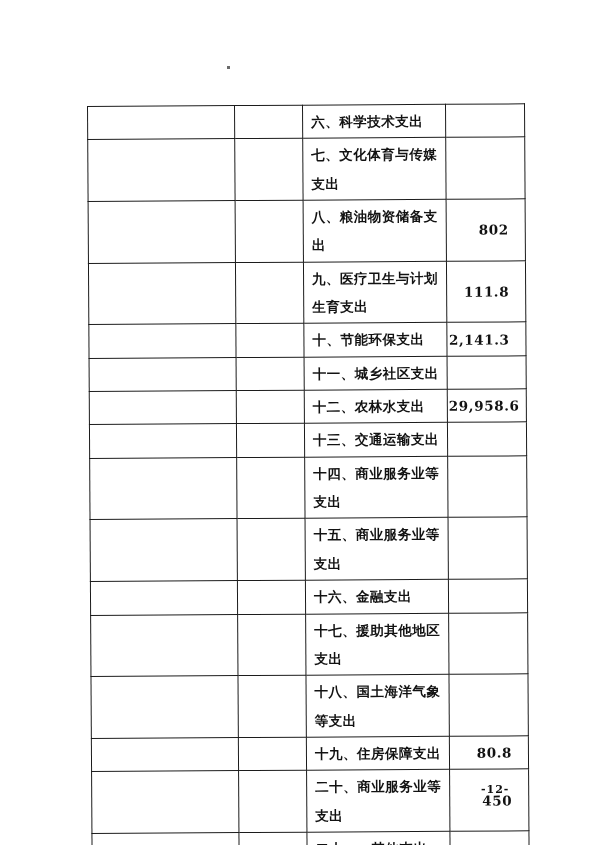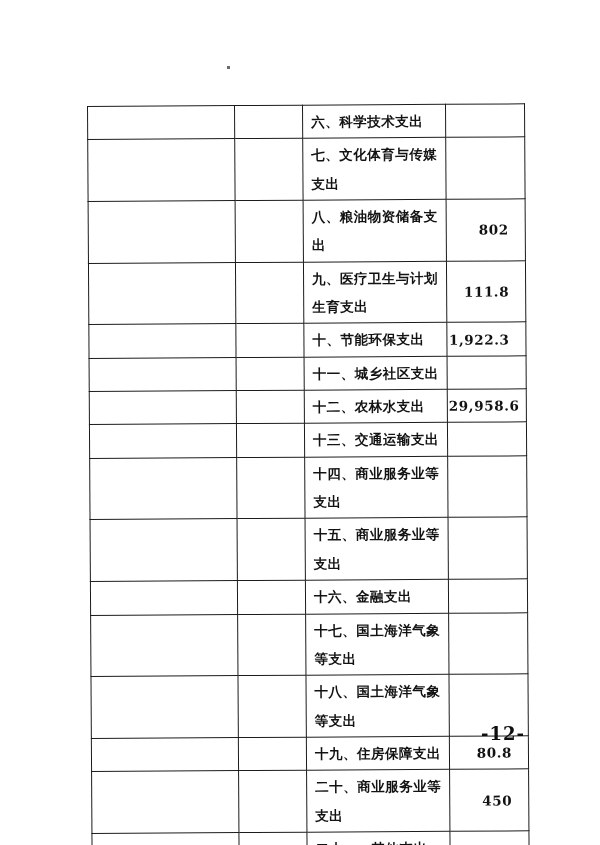--- a/index.html
+++ b/index.html
@@ -60,23 +60,23 @@
     font-weight: 700;
     text-align: right;
     padding-right: 16px;
     font-size: 12.5px;
     letter-spacing: 0.6px;
     white-space: nowrap;
   }
   .page-number {
     position: absolute;
     left: 481px;
-    top: 723px;
+    top: 783px;
     font-family: "DejaVu Serif", "Liberation Serif", serif;
-    font-size: 18px;
+    font-size: 11px;
     font-weight: 700;
     letter-spacing: 1px;
     color: #0e0e0e;
     text-align: right;
   }
 </style>
 </head>
 <body>
 
 <div class="page">
@@ -112,21 +112,21 @@
         <tr class="row-tall">
           <td class="exp-label"></td>
           <td class="num"></td>
           <td class="exp-label">九、医疗卫生与计划生育支出</td>
           <td class="num">111.8</td>
         </tr>
         <tr class="row-normal">
           <td class="exp-label"></td>
           <td class="num"></td>
           <td class="exp-label">十、节能环保支出</td>
-          <td class="num">1,922.3</td>
+          <td class="num">2,141.3</td>
         </tr>
         <tr class="row-normal">
           <td class="exp-label"></td>
           <td class="num"></td>
           <td class="exp-label">十一、城乡社区支出</td>
           <td class="num"></td>
         </tr>
         <tr class="row-normal">
           <td class="exp-label"></td>
           <td class="num"></td>
@@ -153,21 +153,21 @@
         </tr>
         <tr class="row-normal">
           <td class="exp-label"></td>
           <td class="num"></td>
           <td class="exp-label">十六、金融支出</td>
           <td class="num"></td>
         </tr>
         <tr class="row-normal">
           <td class="exp-label"></td>
           <td class="num"></td>
-          <td class="exp-label">十七、国土海洋气象等支出</td>
+          <td class="exp-label">十七、援助其他地区支出</td>
           <td class="num"></td>
         </tr>
         <tr class="row-normal">
           <td class="exp-label"></td>
           <td class="num"></td>
           <td class="exp-label">十八、国土海洋气象等支出</td>
           <td class="num"></td>
         </tr>
         <tr class="row-normal">
           <td class="exp-label"></td>

